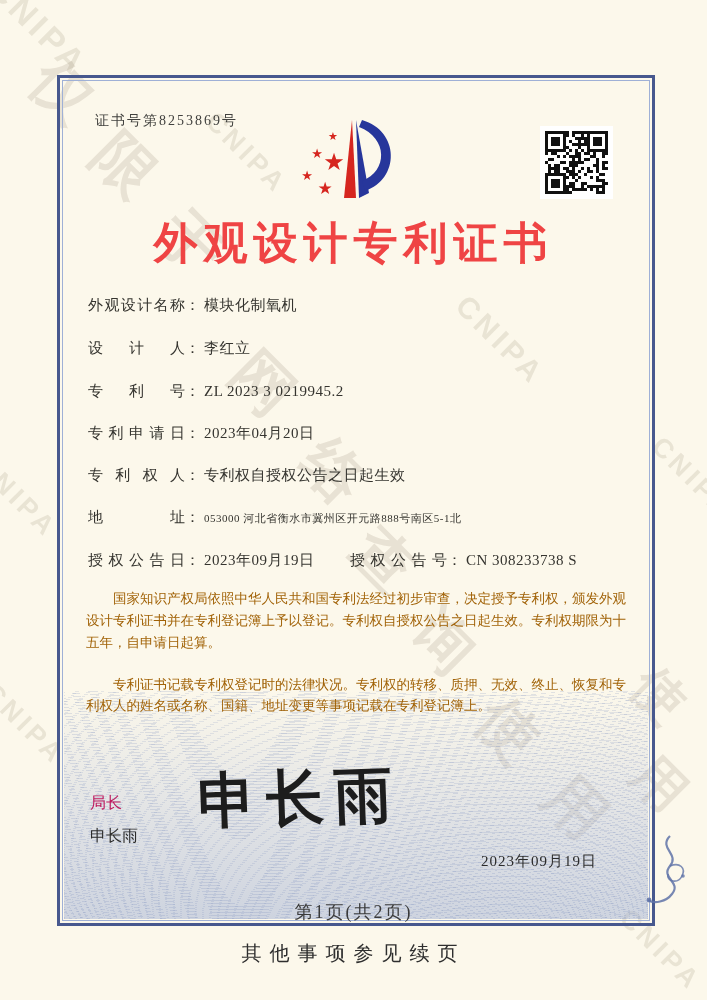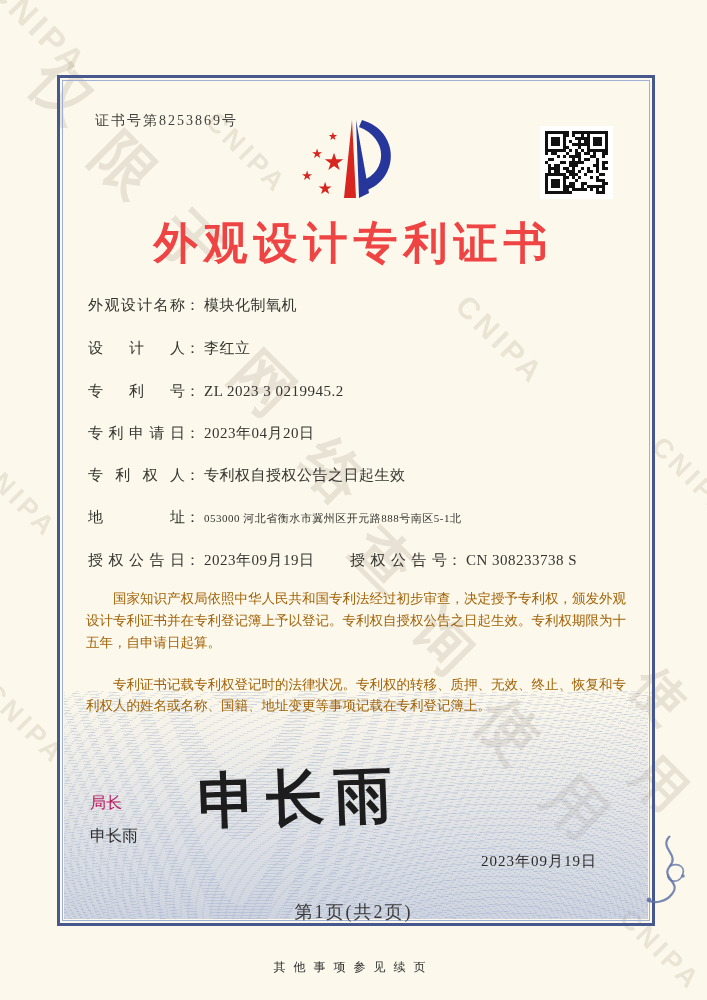--- a/index.html
+++ b/index.html
@@ -55,21 +55,21 @@
   .body-text p + p{margin-top:20px;}
   .signer-title{position:absolute; left:90px; top:793px; font-size:16px; color:#be185d;}
   .signer-name{position:absolute; left:90px; top:826px; font-size:16px; color:#2b2b2b;}
   .signature{
     position:absolute; left:198px; top:760px; font-size:58px; font-weight:bold;
     letter-spacing:10px; color:#1d1d1d; transform:rotate(-2deg) scaleY(1.05);
     font-family:"Liberation Serif", serif;
   }
   .issue-date{position:absolute; left:481px; top:852px; font-size:15px; letter-spacing:1px; color:#2b2b2b;}
   .page-indicator{position:absolute; left:0; top:900px; width:100%; text-align:center; font-size:18px; color:#3a3a3a; letter-spacing:2px;}
-  .footer-note{position:absolute; left:0; top:940px; width:100%; text-align:center; font-size:12px; letter-spacing:8px; color:#2e2e2e;margin-top:19px;}
+  .footer-note{position:absolute; left:0; top:940px; width:100%; text-align:center; font-size:20px; letter-spacing:8px; color:#2e2e2e;}
   
   .qr{
     position:absolute; left:540px; top:126px; width:63px; height:63px;
     background:#fff; padding:5px;
     display:grid; grid-template-columns:repeat(21,1fr); grid-template-rows:repeat(21,1fr);
   }
   .qr i{display:block;}
   .qr i.b{background:#111;}
   
   .logo{position:absolute; left:292px; top:110px; width:126px; height:100px;}

